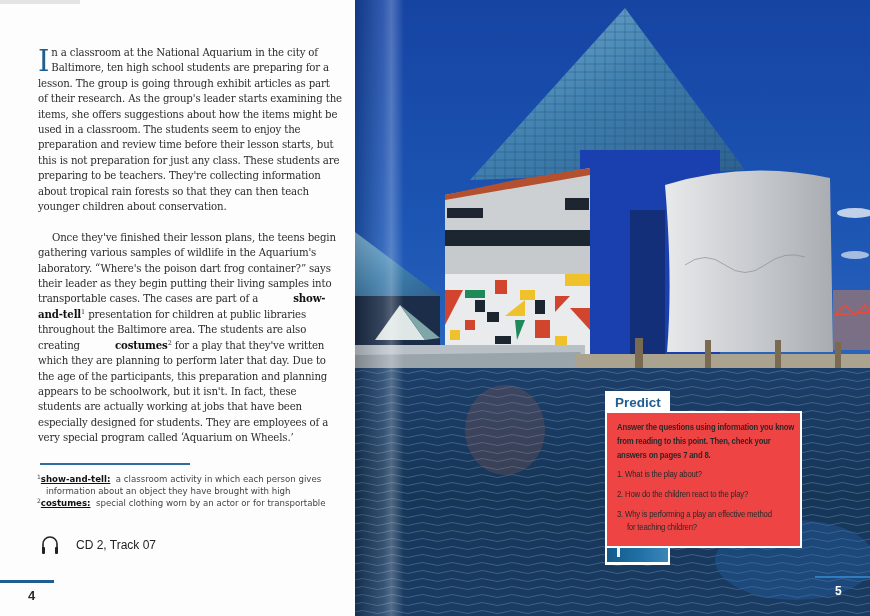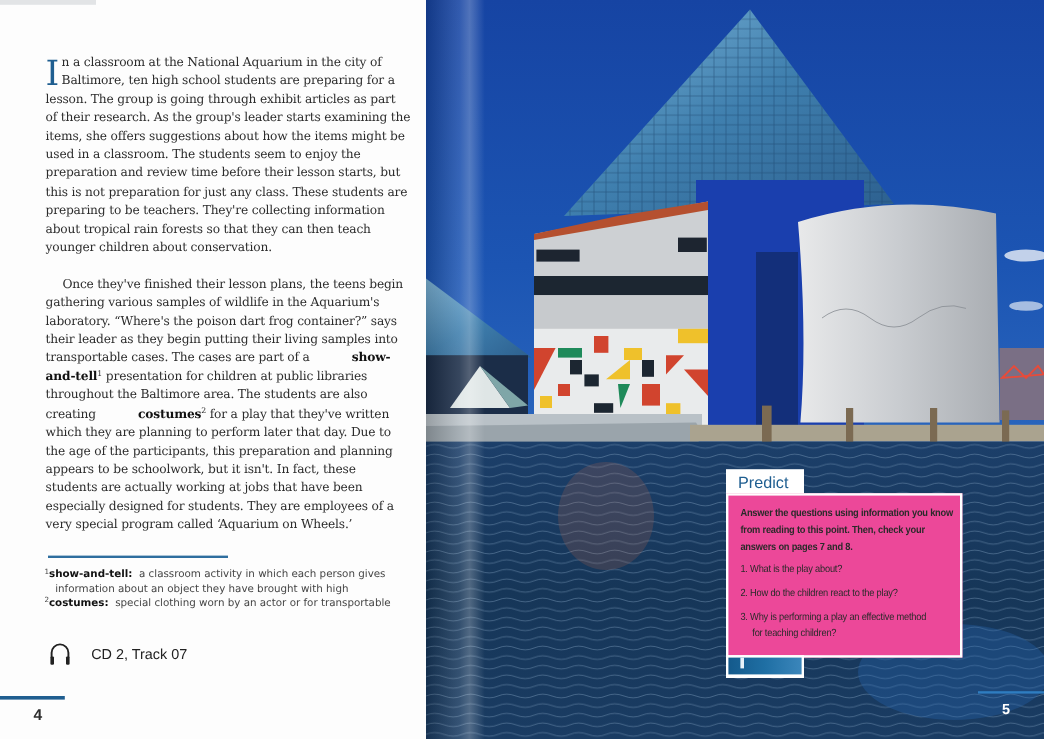--- a/index.html
+++ b/index.html
@@ -35,21 +35,21 @@
     position: absolute; left: 40px; top: 463px; width: 150px; height: 1.5px;
     background: #2f6e9f;
   }
   .footnotes {
     position: absolute; left: 37px; top: 473px; width: 320px;
     font-family: "DejaVu Sans", sans-serif; font-size: 8.6px;
     line-height: 12px; color: #444;
   }
   .footnotes .fn { margin: 0; }
   .footnotes .fn .indent { padding-left: 9px; display: block; }
-  .footnotes b { color: #111; }
+  .footnotes b { color: #111; text-decoration: underline; }
   .footnotes sup { font-size: 6px; vertical-align: 3px; line-height: 0; }
   .cd-track {
     position: absolute; left: 40px; top: 532px; height: 26px;
     display: flex; align-items: center; gap: 16px;
     font-family: "Liberation Sans", sans-serif; font-size: 12px; color: #222;
   }
   .cd-track svg { width: 20px; height: 24px; }
   .page-rule-left {
     position: absolute; left: 0; top: 580px; width: 54px; height: 3px;
     background: #1f5e90;
@@ -67,27 +67,27 @@
   .photo { position: absolute; left: 0; top: 0; width: 515px; height: 616px; }
   .gutter-shade {
     position: absolute; left: 0; top: 0; width: 70px; height: 616px;
     background: linear-gradient(90deg, rgba(0,0,0,0.18), rgba(255,255,255,0.12) 40%, rgba(255,255,255,0.25) 52%, rgba(0,0,0,0) 70%);
     pointer-events: none;
   }
   
   .predict-tab {
     position: absolute; left: 605px; top: 391px; width: 65px; height: 24px;
     background: #ffffff;
-    font-family: "Liberation Sans", sans-serif; font-weight: normal;
+    font-family: "Liberation Sans", sans-serif; font-weight: bold;
     font-size: 13.5px; color: #1f5e90;
     padding-left: 10px; box-sizing: border-box; line-height: 24px;
   }
   .predict-box {
     position: absolute; left: 605px; top: 411px; width: 197px; height: 137px;
-    background: #ec4899; border: 2px solid #ffffff; box-sizing: border-box;
+    background: #ef4444; border: 2px solid #ffffff; box-sizing: border-box;
     padding: 7px 8px 0 10px;
     font-family: "Liberation Sans", sans-serif; color: #2a2a2a;
   }
   .predict-intro {
     font-weight: bold; font-size: 8.6px; line-height: 14px;
     letter-spacing: -0.2px; margin: 0 0 6px 0; transform: scaleX(0.9); transform-origin: left;
     width: 205px;
   }
   .predict-q {
     font-size: 8.6px; line-height: 13px; margin: 0 0 7px 0; letter-spacing: -0.2px;

